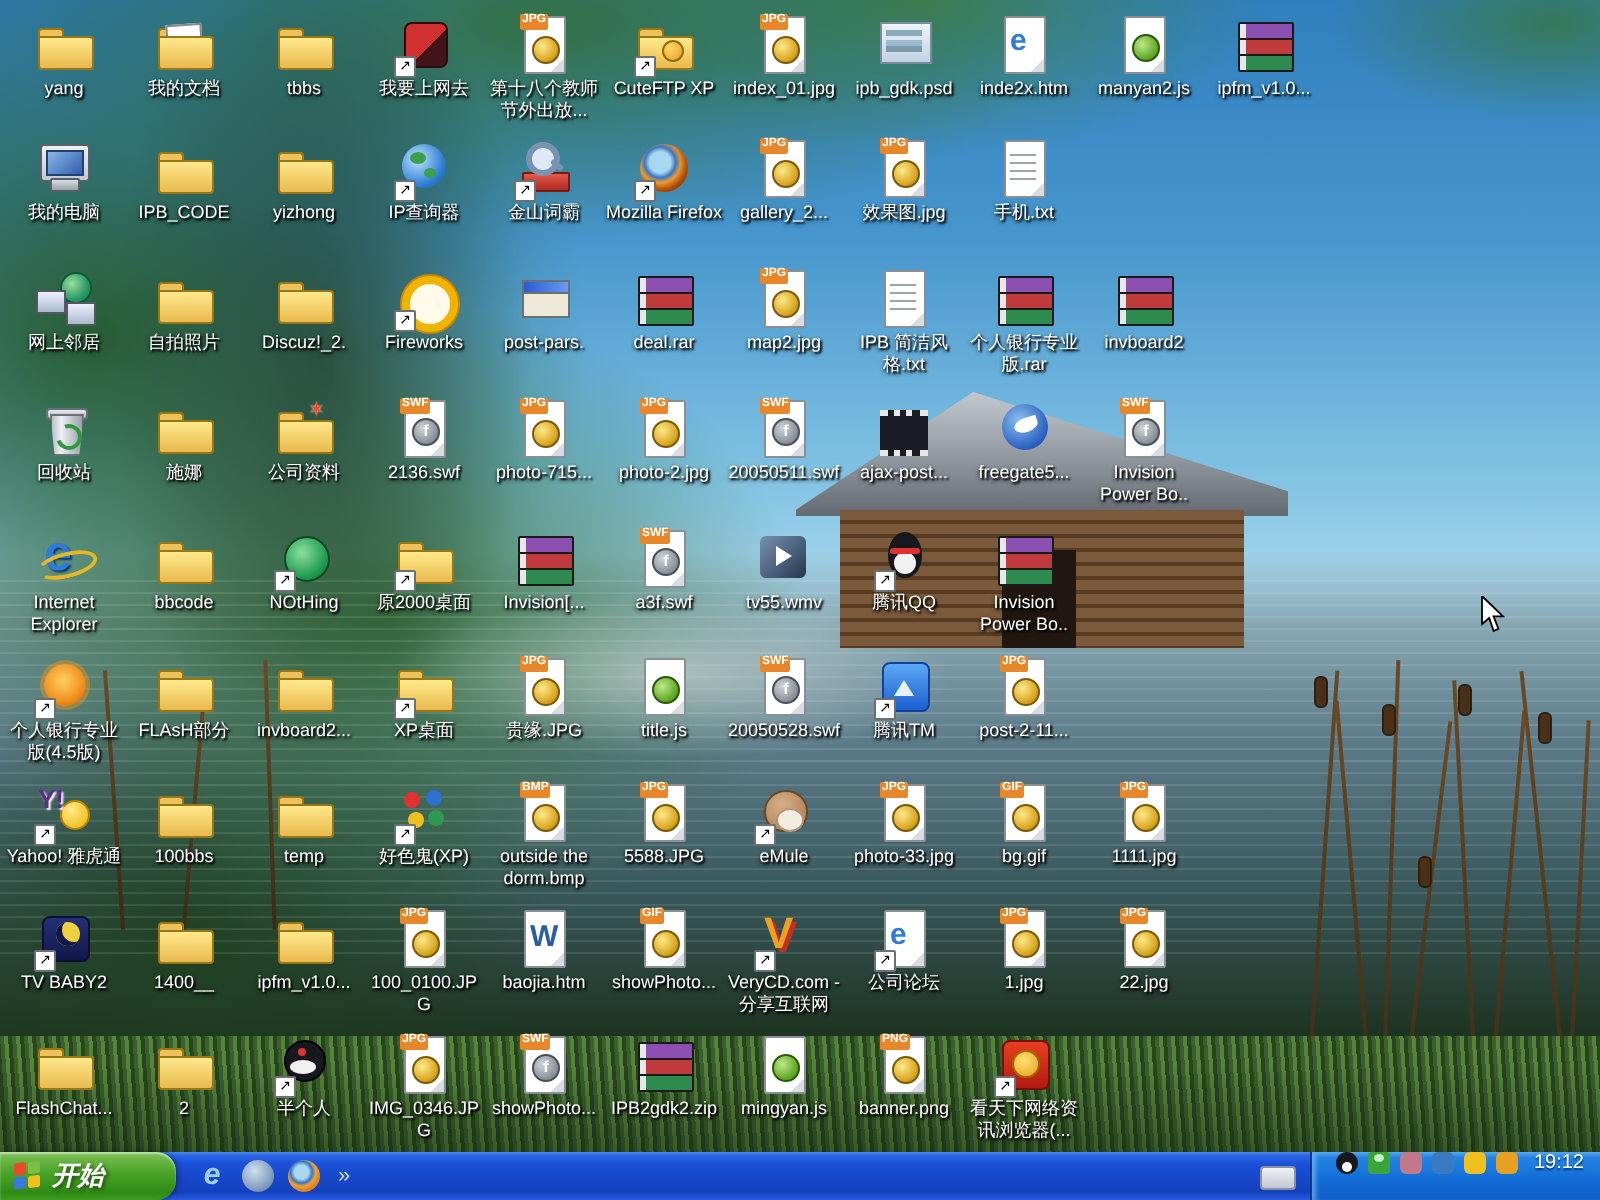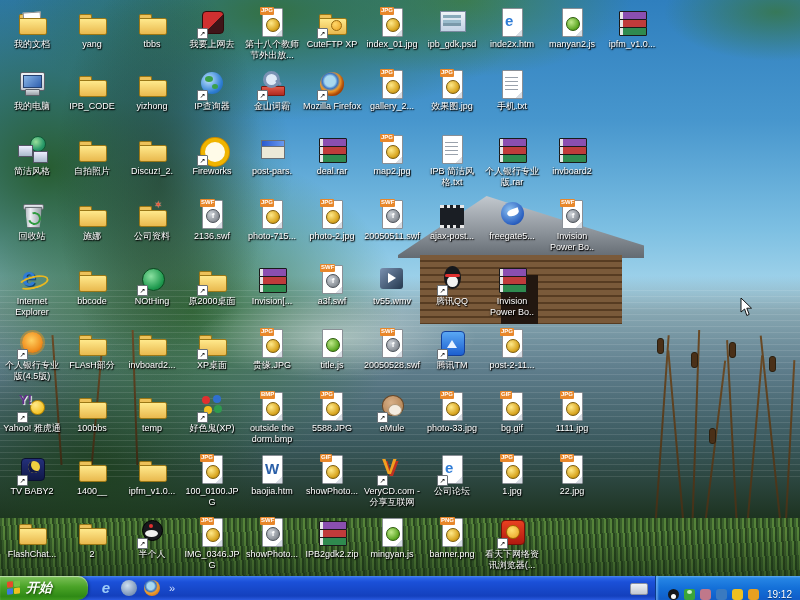--- a/index.html
+++ b/index.html
@@ -119,21 +119,21 @@
   .wflag{width:15px;height:14px;display:grid;grid-template-columns:6px 6px;grid-template-rows:6px 6px;gap:1px;transform:skewY(-6deg)}
   .wflag b{border-radius:1px}
   .wf1{background:#e84a2a}.wf2{background:#7ac143}.wf3{background:#3a7ae0}.wf4{background:#f0c020}
   .qlaunch{position:absolute;left:98px;top:3px;display:flex;gap:7px;align-items:center;height:18px}
   .qico{width:16px;height:16px;border-radius:50%;cursor:pointer}
   .q-firefox{background:radial-gradient(circle at 42% 38%,#a8d8f0 0 26%,#3a76c4 40%,#f0a030 52%,#b4500c)}
   .q-messenger{background:radial-gradient(circle at 40% 35%,#cfe0f0,#7a94b8 70%,#4a648a)}
   .q-ie{background:transparent;color:#9ecdf8;font-weight:bold;font-style:italic;font-size:15px;line-height:15px;text-align:center}
   .chev{color:#cfe0ff;font-size:11px;cursor:pointer;margin-left:2px}
   .kbd{position:absolute;right:152px;top:7px;width:16px;height:10px;background:linear-gradient(#eef1f5,#c2c8d2);border:1px solid #8a90a0;border-radius:2px;cursor:pointer}
-  .tray{position:absolute;right:0;top:0;height:24px;display:flex;align-items:flex-end;gap:5px;padding:0 8px 0 12px;background:linear-gradient(180deg,#2a8ae8,#1470d8 50%,#0f5cc8);border-left:1px solid #0a3a8a;box-shadow:inset 2px 1px 2px rgba(160,210,255,.5)}
+  .tray{position:absolute;right:0;top:0;height:24px;display:flex;align-items:flex-start;gap:5px;padding:0 8px 0 12px;background:linear-gradient(180deg,#2a8ae8,#1470d8 50%,#0f5cc8);border-left:1px solid #0a3a8a;box-shadow:inset 2px 1px 2px rgba(160,210,255,.5)}
   .tico{width:11px;height:11px;border-radius:3px;flex:none;cursor:pointer}
   .tico.qq{position:relative;background:#16181c;border-radius:50%}
   .tico.qq::after{content:'';position:absolute;left:3px;top:5px;width:5px;height:5px;background:#fff;border-radius:50%}
   .tico.person{position:relative;background:#3aa53a;border-radius:2px}
   .tico.person::after{content:'';position:absolute;left:3px;top:1px;width:5px;height:4px;background:#c8f0c8;border-radius:50%}
   .clock{color:#fff;font-size:10px;margin-left:3px;text-shadow:0 1px 1px #00306a;cursor:default}
 
   .cursor{position:absolute;left:740px;top:298px;z-index:20;pointer-events:none}
 </style>
 </head>
@@ -165,31 +165,31 @@
     <span class="cattail" style="left:769px;top:356px"></span>
     <span class="cattail" style="left:709px;top:428px"></span>
   </div>
   <div class="grassfg"></div>
 
   <div id="grid">
       <div class="icon-row" style="top: 6px;">
         <div class="cell">
           <div class="icon">
             <i class="ftab"></i>
+            <i class="fbody"></i>
+          </div>
+          <div class="lbl">yang</div>
+        </div>
+        <div class="cell">
+          <div class="icon">
+            <i class="ftab"></i>
             <i class="mdpg"></i>
             <i class="fbody"></i>
           </div>
           <div class="lbl">我的文档</div>
-        </div>
-        <div class="cell">
-          <div class="icon">
-            <i class="ftab"></i>
-            <i class="fbody"></i>
-          </div>
-          <div class="lbl">yang</div>
         </div>
         <div class="cell">
           <div class="icon">
             <i class="ftab"></i>
             <i class="fbody"></i>
           </div>
           <div class="lbl">tbbs</div>
         </div>
         <div class="cell">
           <div class="icon">
@@ -325,21 +325,21 @@
           <div class="lbl">手机.txt</div>
         </div>
       </div>
       <div class="icon-row" style="top: 133px;">
         <div class="cell">
           <div class="icon">
             <i class="nglobe"></i>
             <i class="nm1"></i>
             <i class="nm2"></i>
           </div>
-          <div class="lbl">简洁风格</div>
+          <div class="lbl">网上邻居</div>
         </div>
         <div class="cell">
           <div class="icon">
             <i class="ftab"></i>
             <i class="fbody"></i>
           </div>
           <div class="lbl">自拍照片</div>
         </div>
         <div class="cell">
           <div class="icon">

